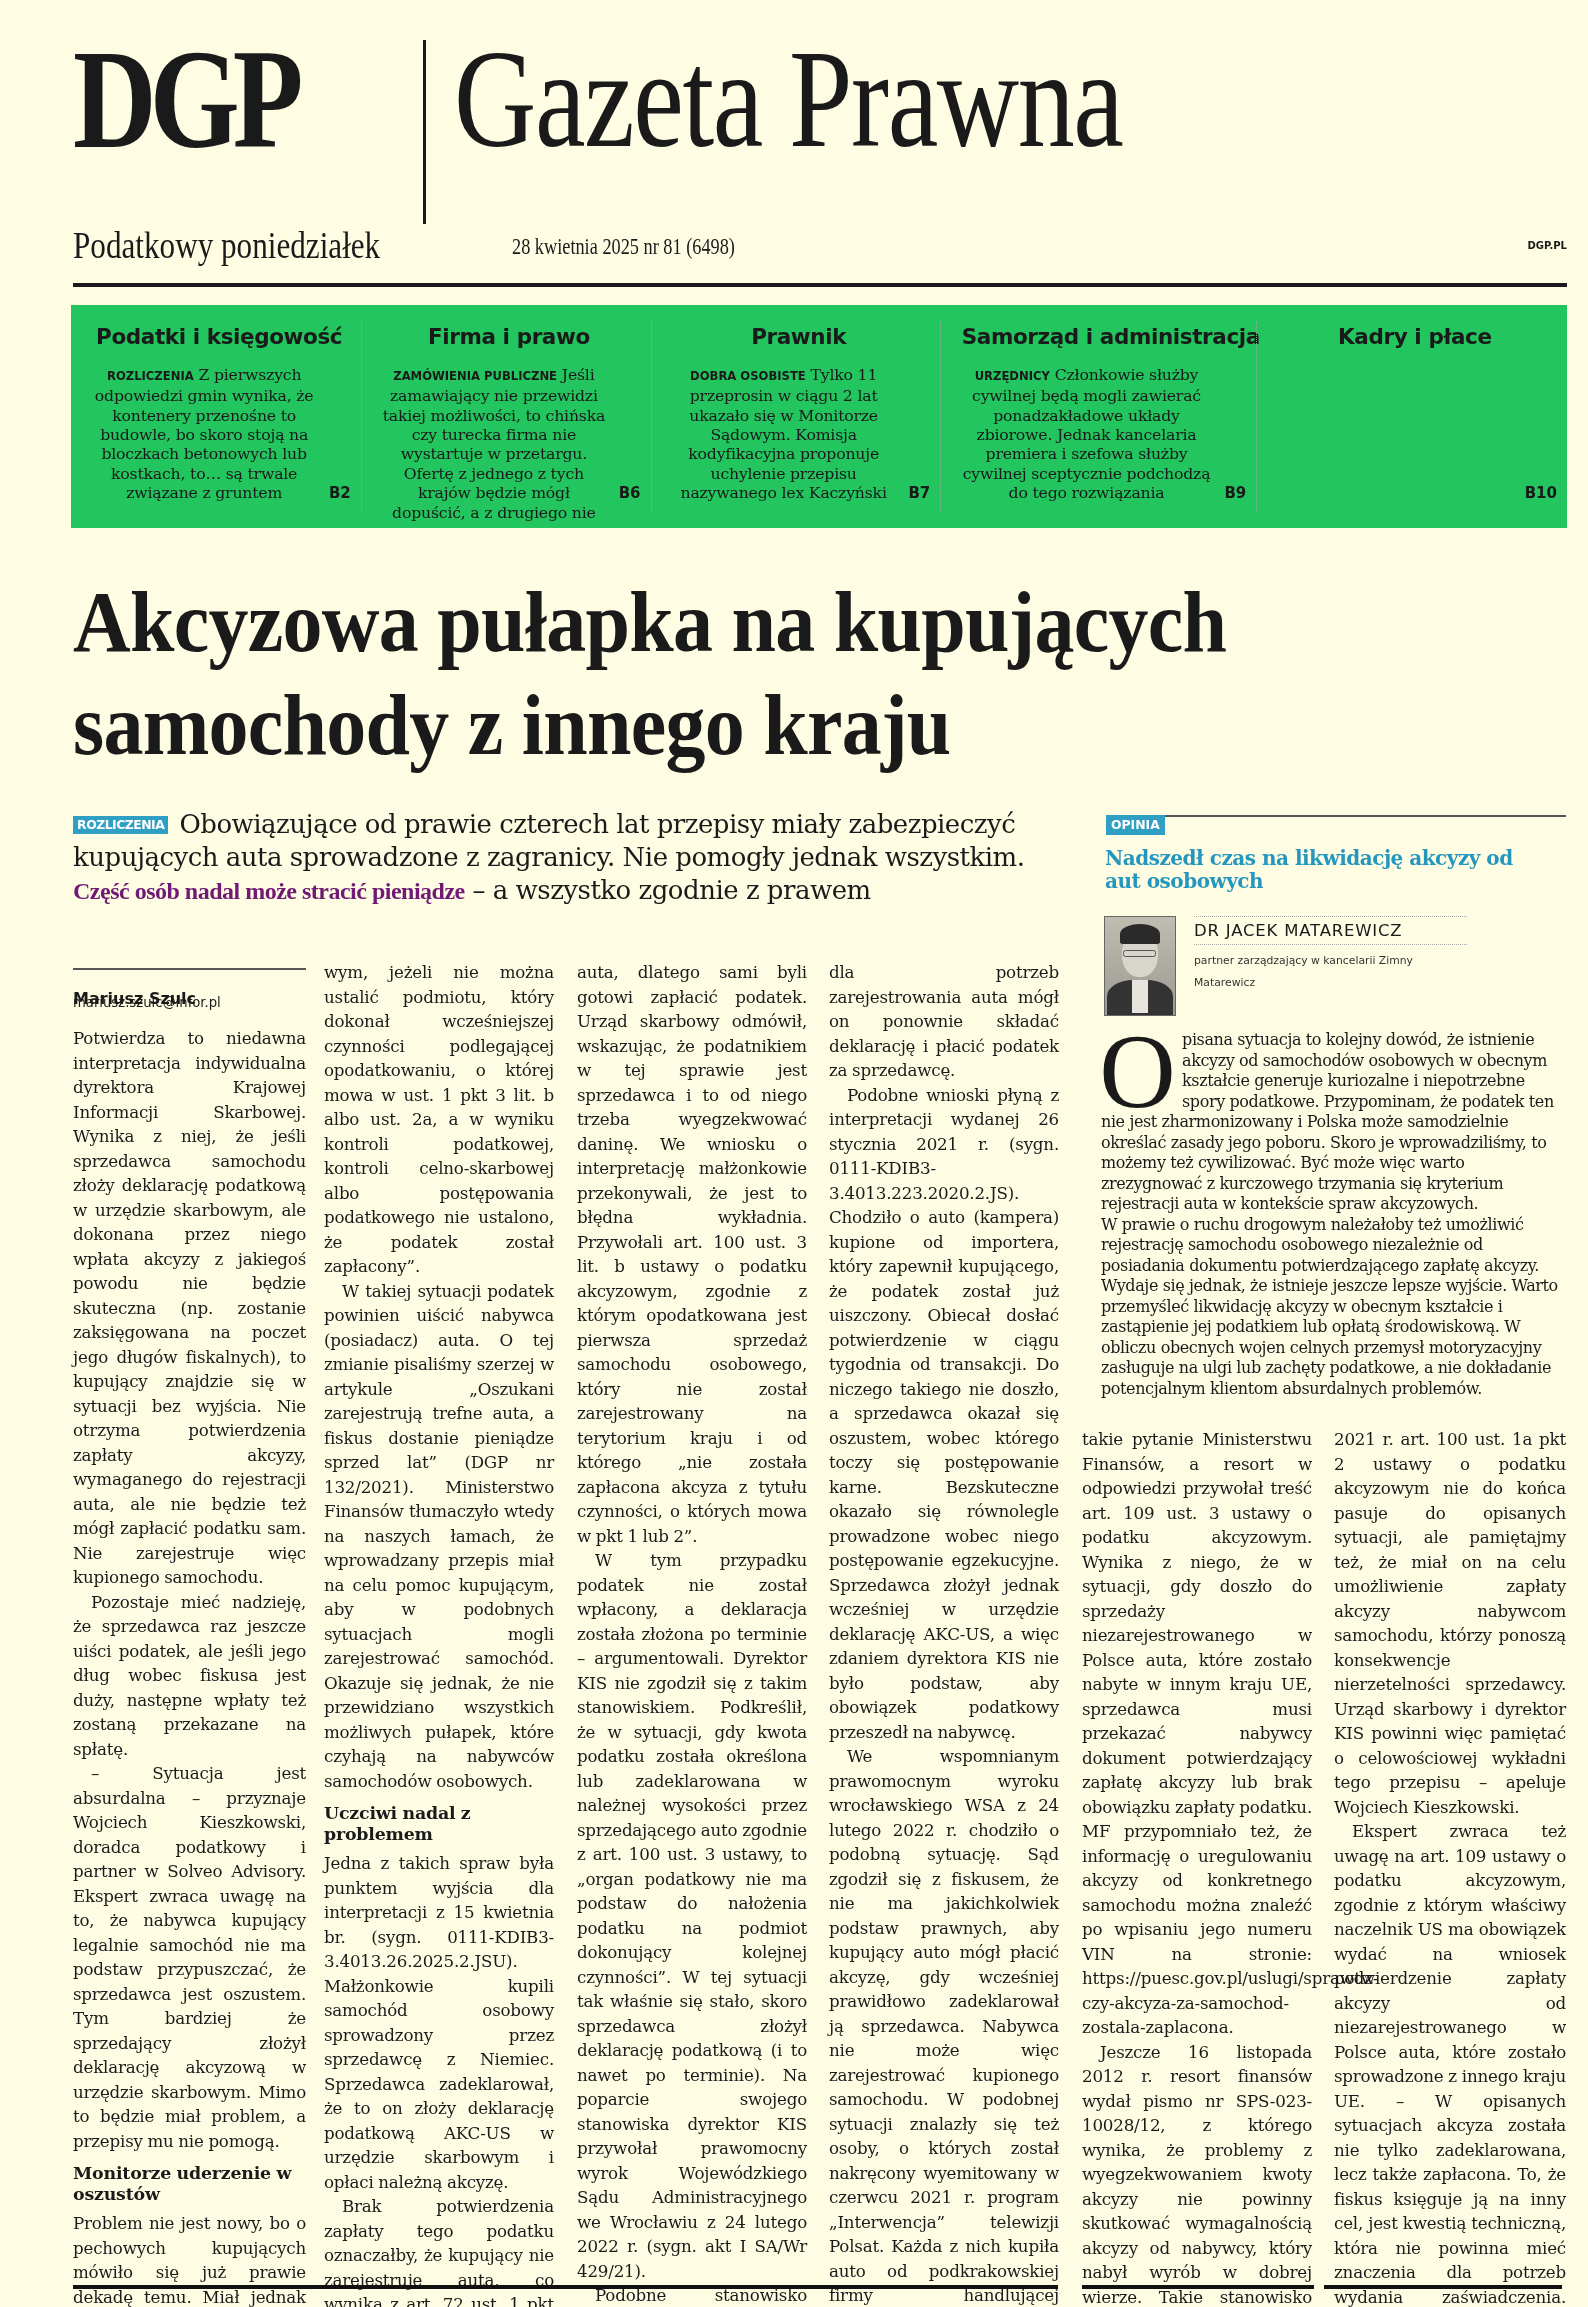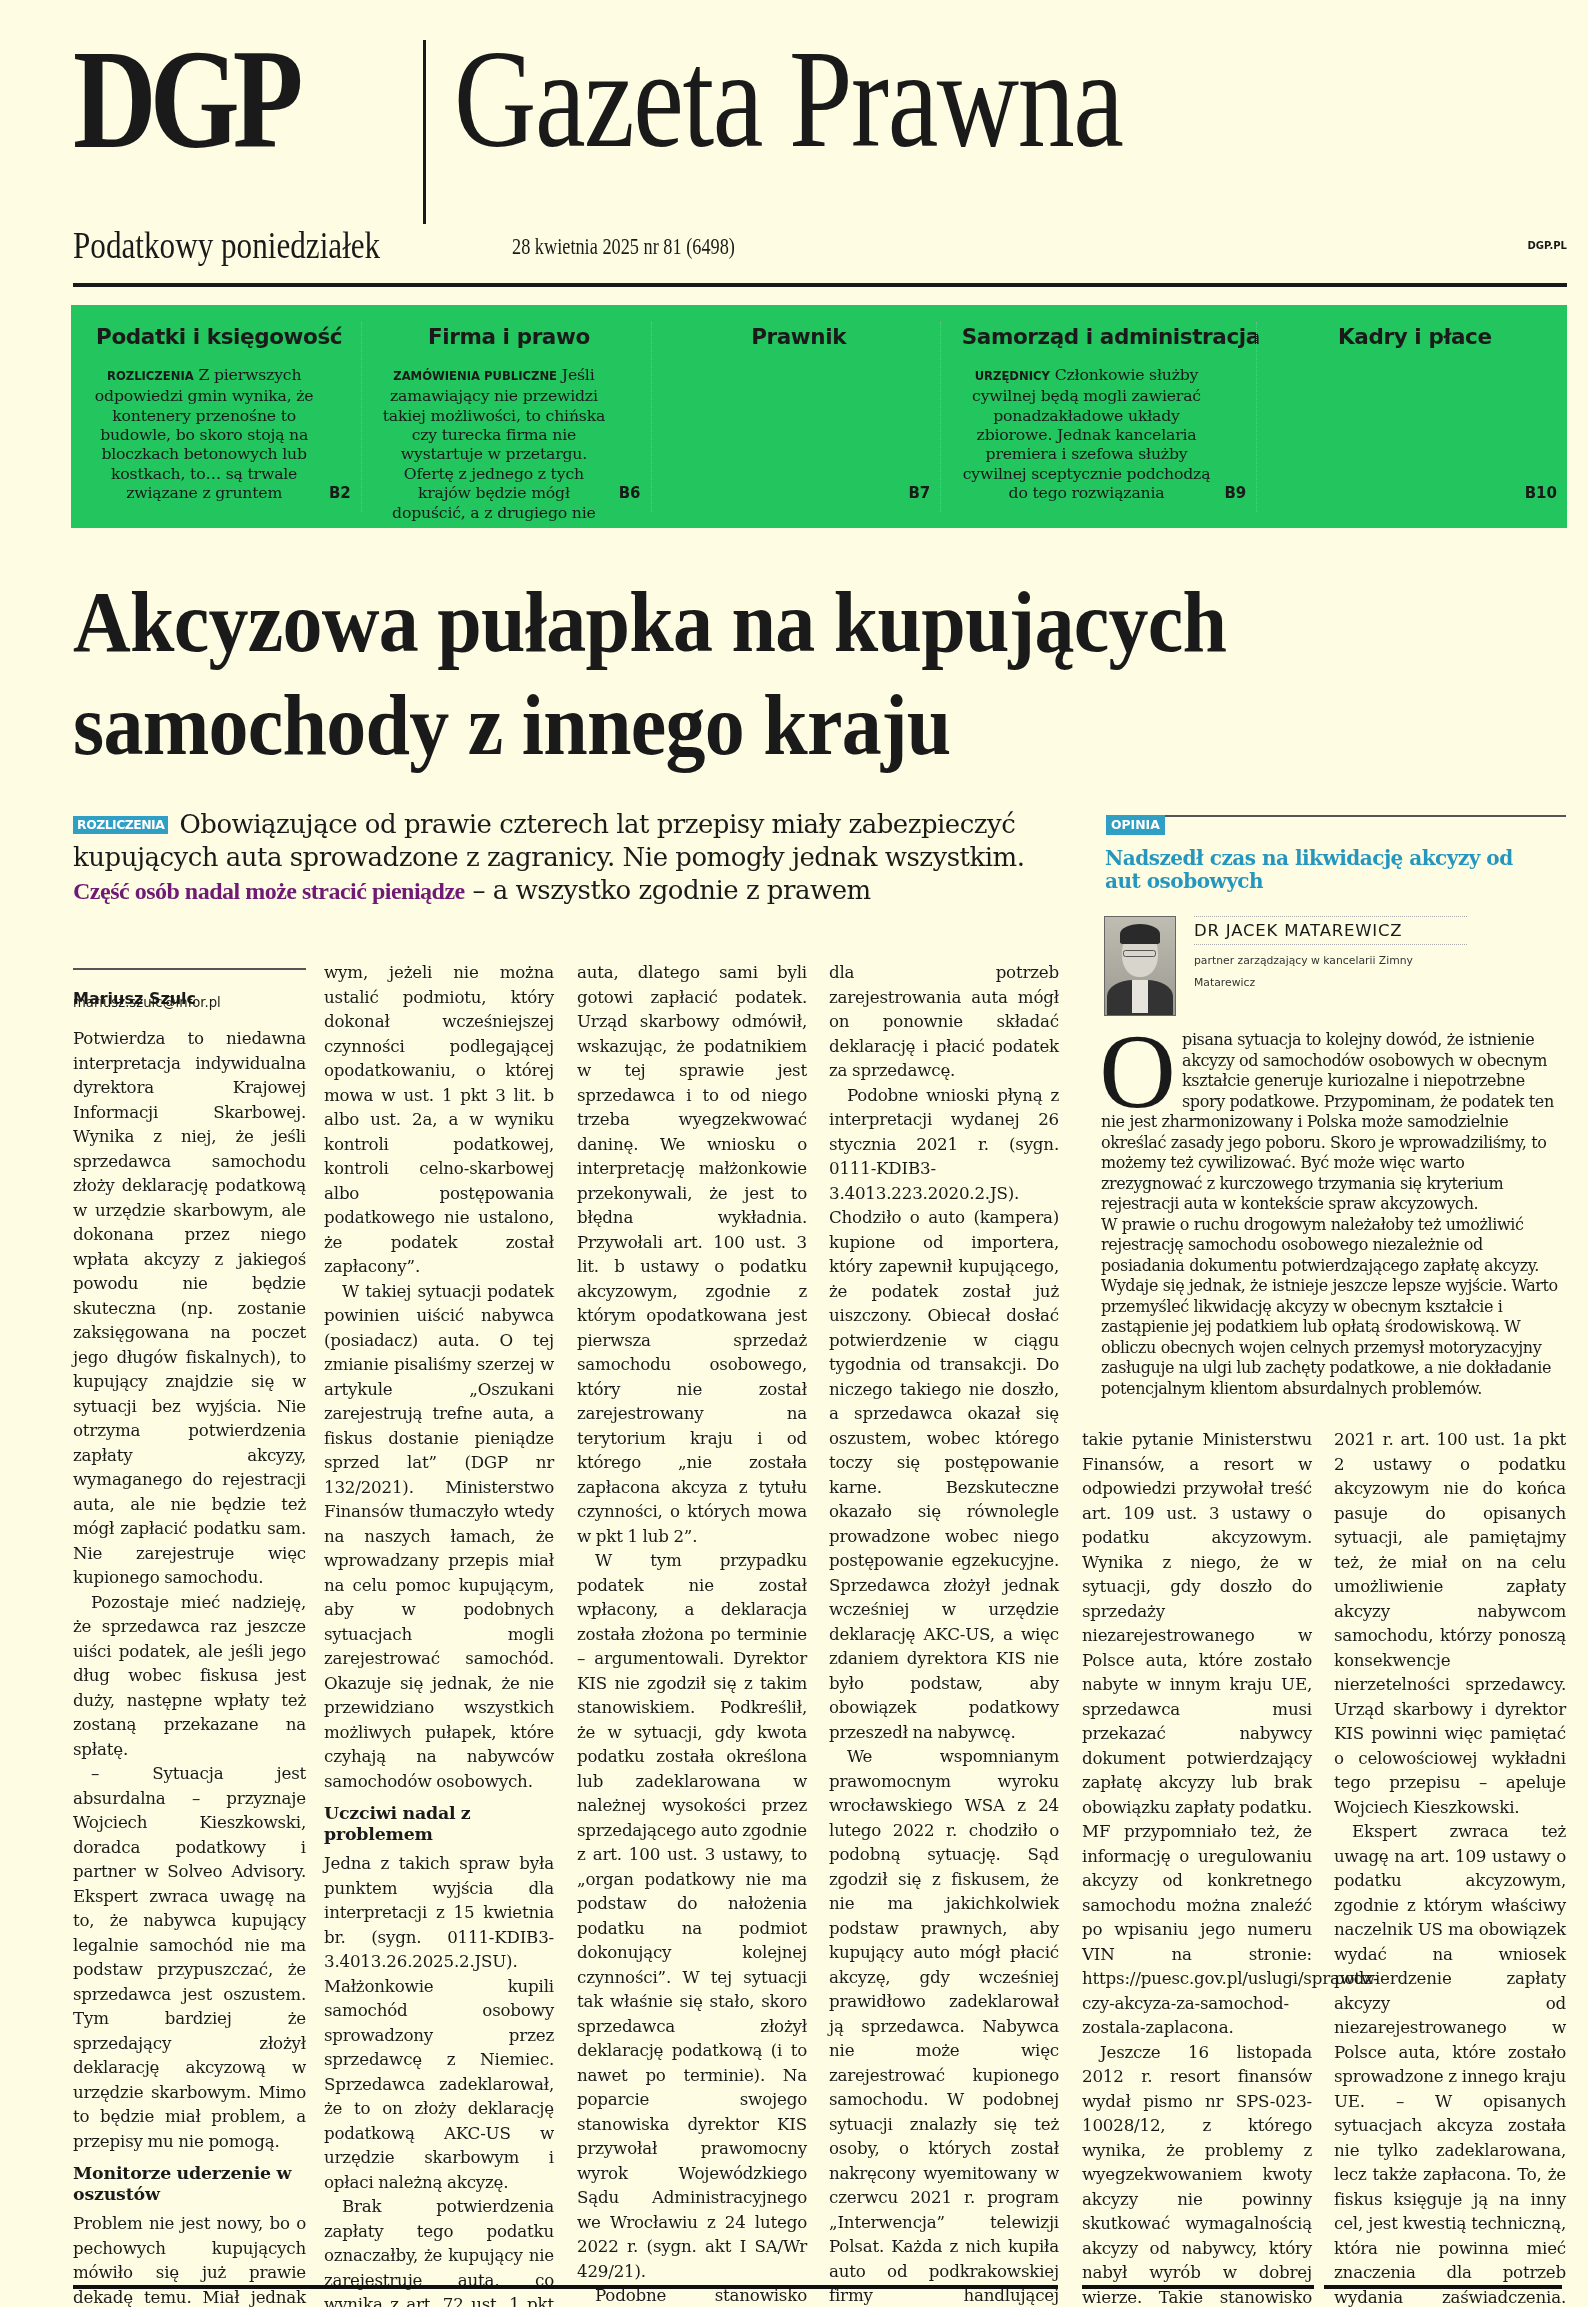--- a/index.html
+++ b/index.html
@@ -176,20 +176,21 @@
     <div class="teaser-body"><span class="teaser-kicker">ROZLICZENIA</span> <span>Z pierwszych odpowiedzi gmin wynika, że kontenery przenośne to budowle, bo skoro stoją na bloczkach betonowych lub kostkach, to… są trwale związane z gruntem</span></div>
     <div class="teaser-page">B2</div>
   </div>
   <div class="teaser">
     <div class="teaser-title">Firma i prawo</div>
     <div class="teaser-body"><span class="teaser-kicker">ZAMÓWIENIA PUBLICZNE</span> <span>Jeśli zamawiający nie przewidzi takiej możliwości, to chińska czy turecka firma nie wystartuje w przetargu. Ofertę z jednego z tych krajów będzie mógł dopuścić, a z drugiego nie</span></div>
     <div class="teaser-page">B6</div>
   </div>
   <div class="teaser">
     <div class="teaser-title">Prawnik</div>
+    <div class="teaser-body"><span class="teaser-kicker">DOBRA OSOBISTE</span> <span>Tylko 11 przeprosin w ciągu 2 lat ukazało się w Monitorze Sądowym. Komisja kodyfikacyjna proponuje uchylenie przepisu nazywanego lex Kaczyński</span></div>
     <div class="teaser-page">B7</div>
   </div>
   <div class="teaser">
     <div class="teaser-title">Samorząd i administracja</div>
     <div class="teaser-body"><span class="teaser-kicker">URZĘDNICY</span> <span>Członkowie służby cywilnej będą mogli zawierać ponadzakładowe układy zbiorowe. Jednak kancelaria premiera i szefowa służby cywilnej sceptycznie podchodzą do tego rozwiązania</span></div>
     <div class="teaser-page">B9</div>
   </div>
   <div class="teaser">
     <div class="teaser-title">Kadry i płace</div>
     <div class="teaser-page">B10</div>

